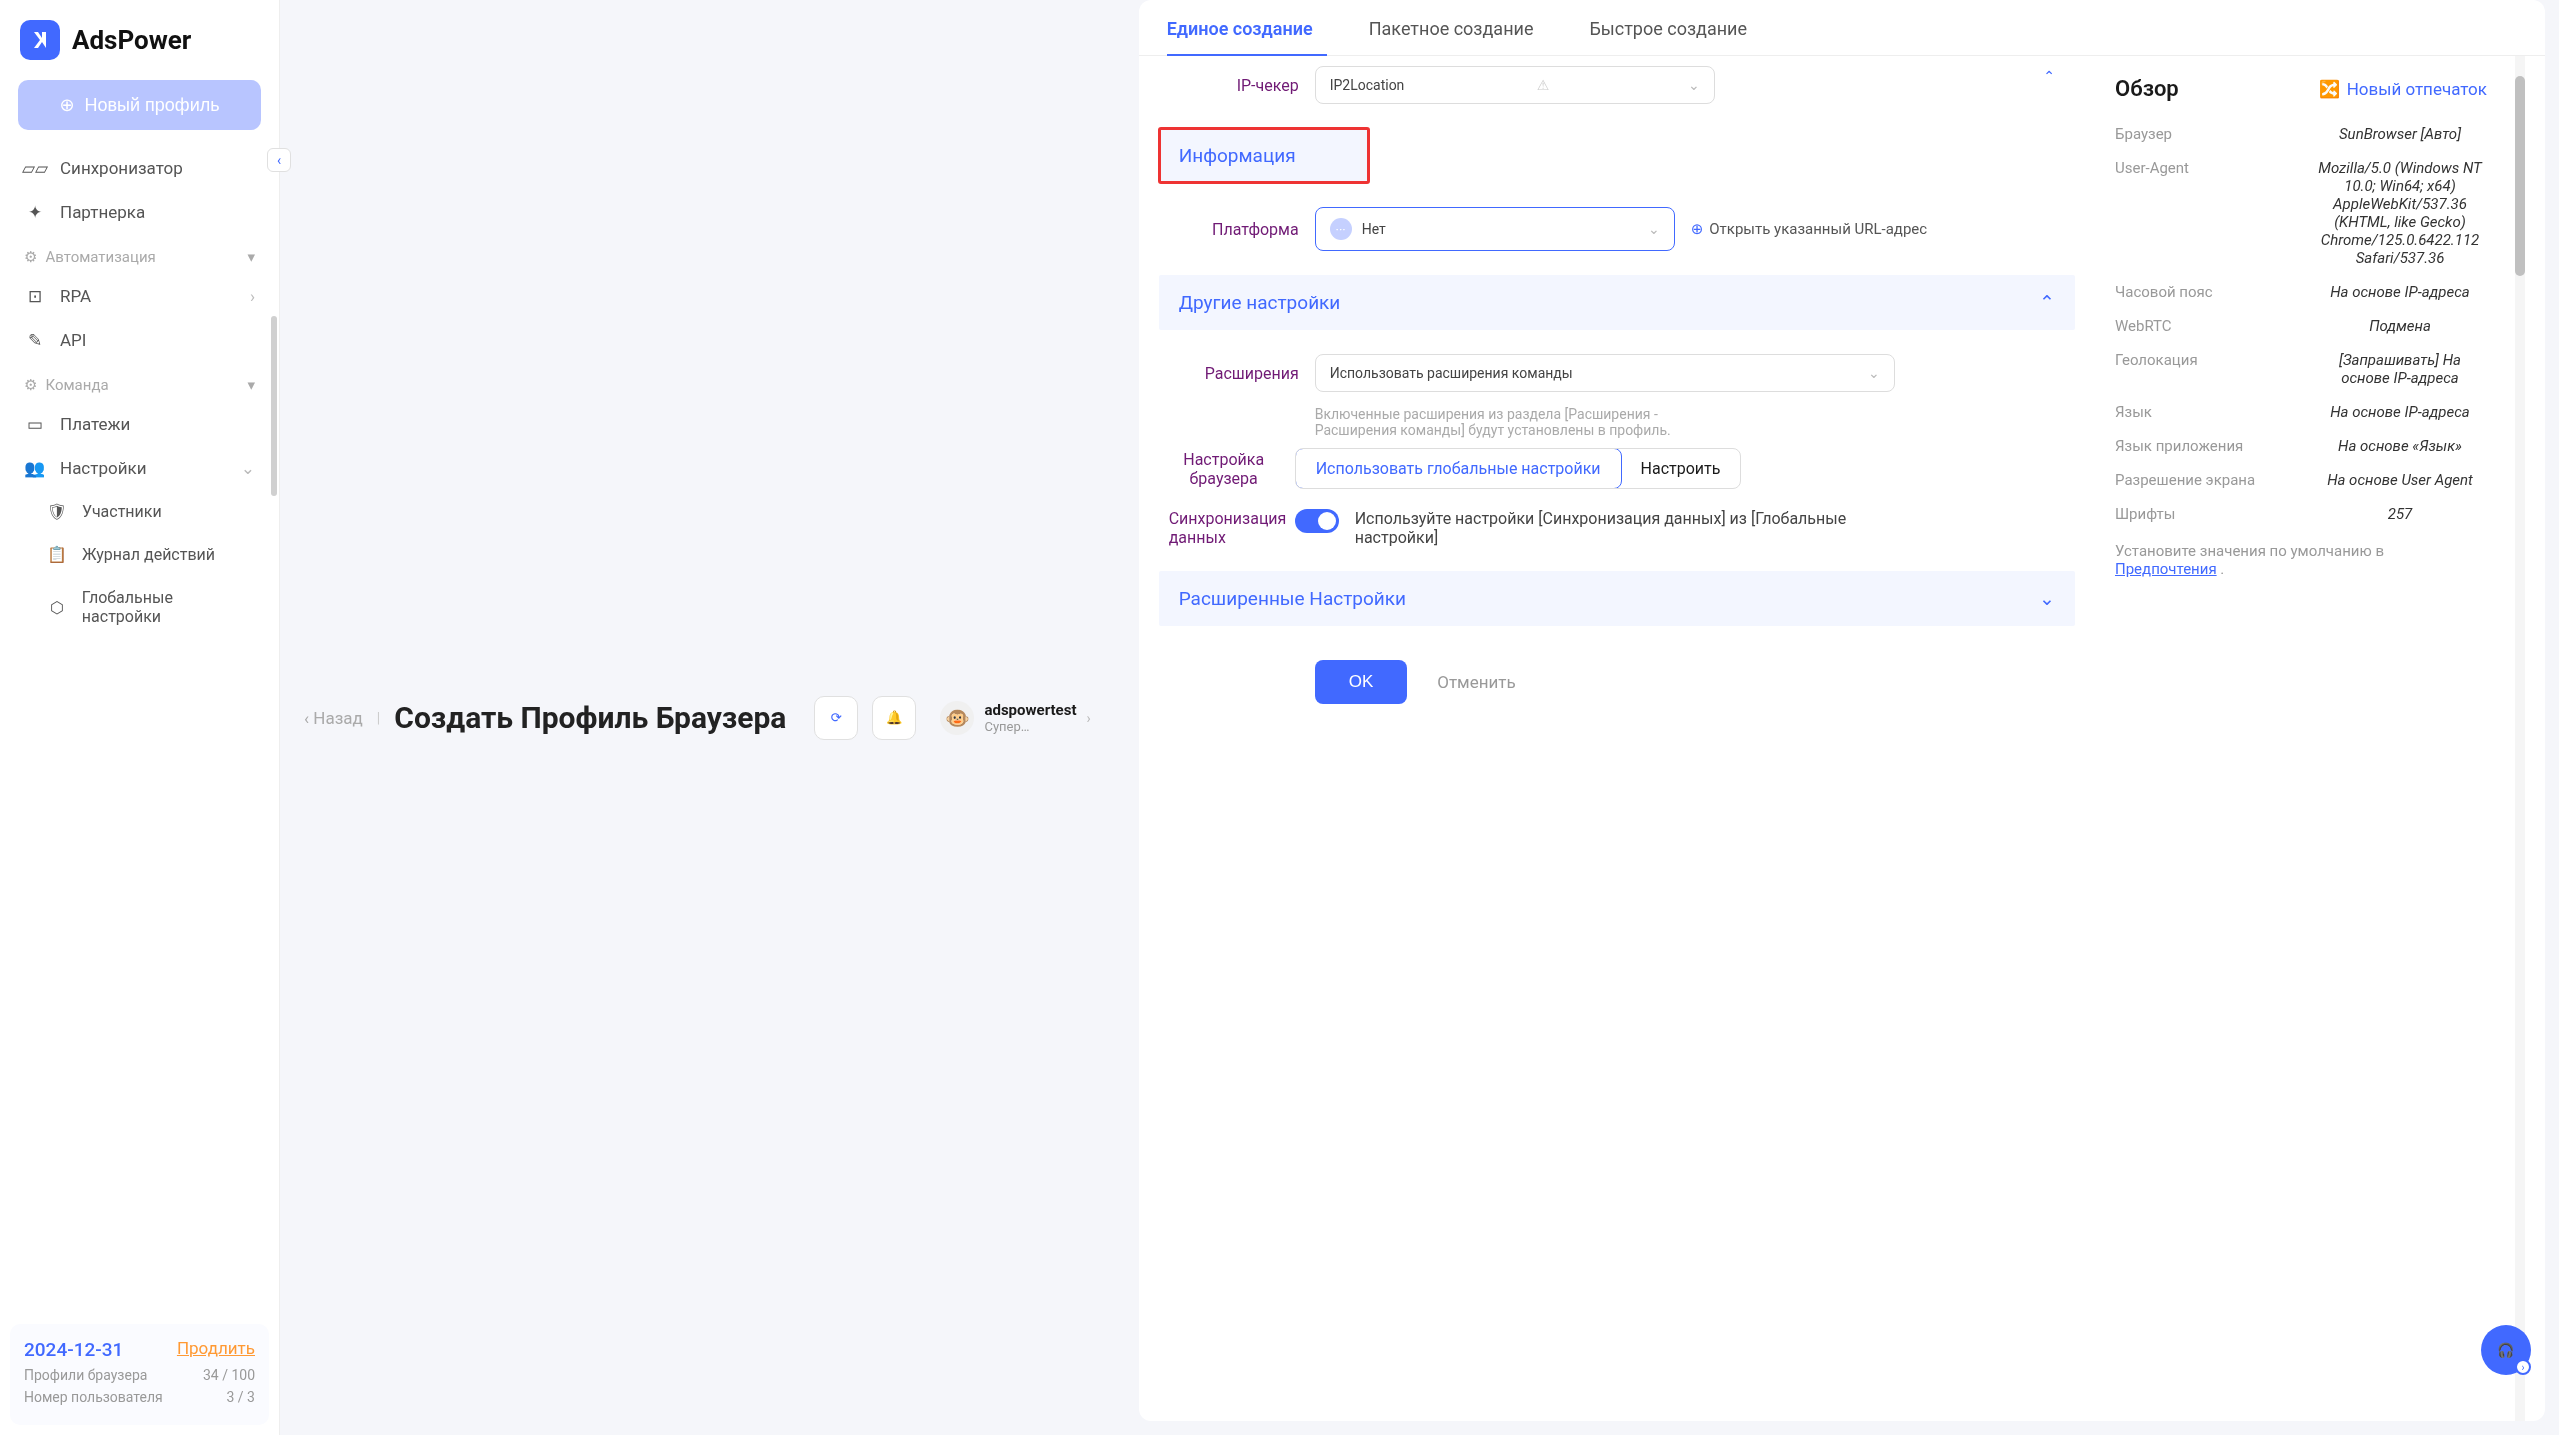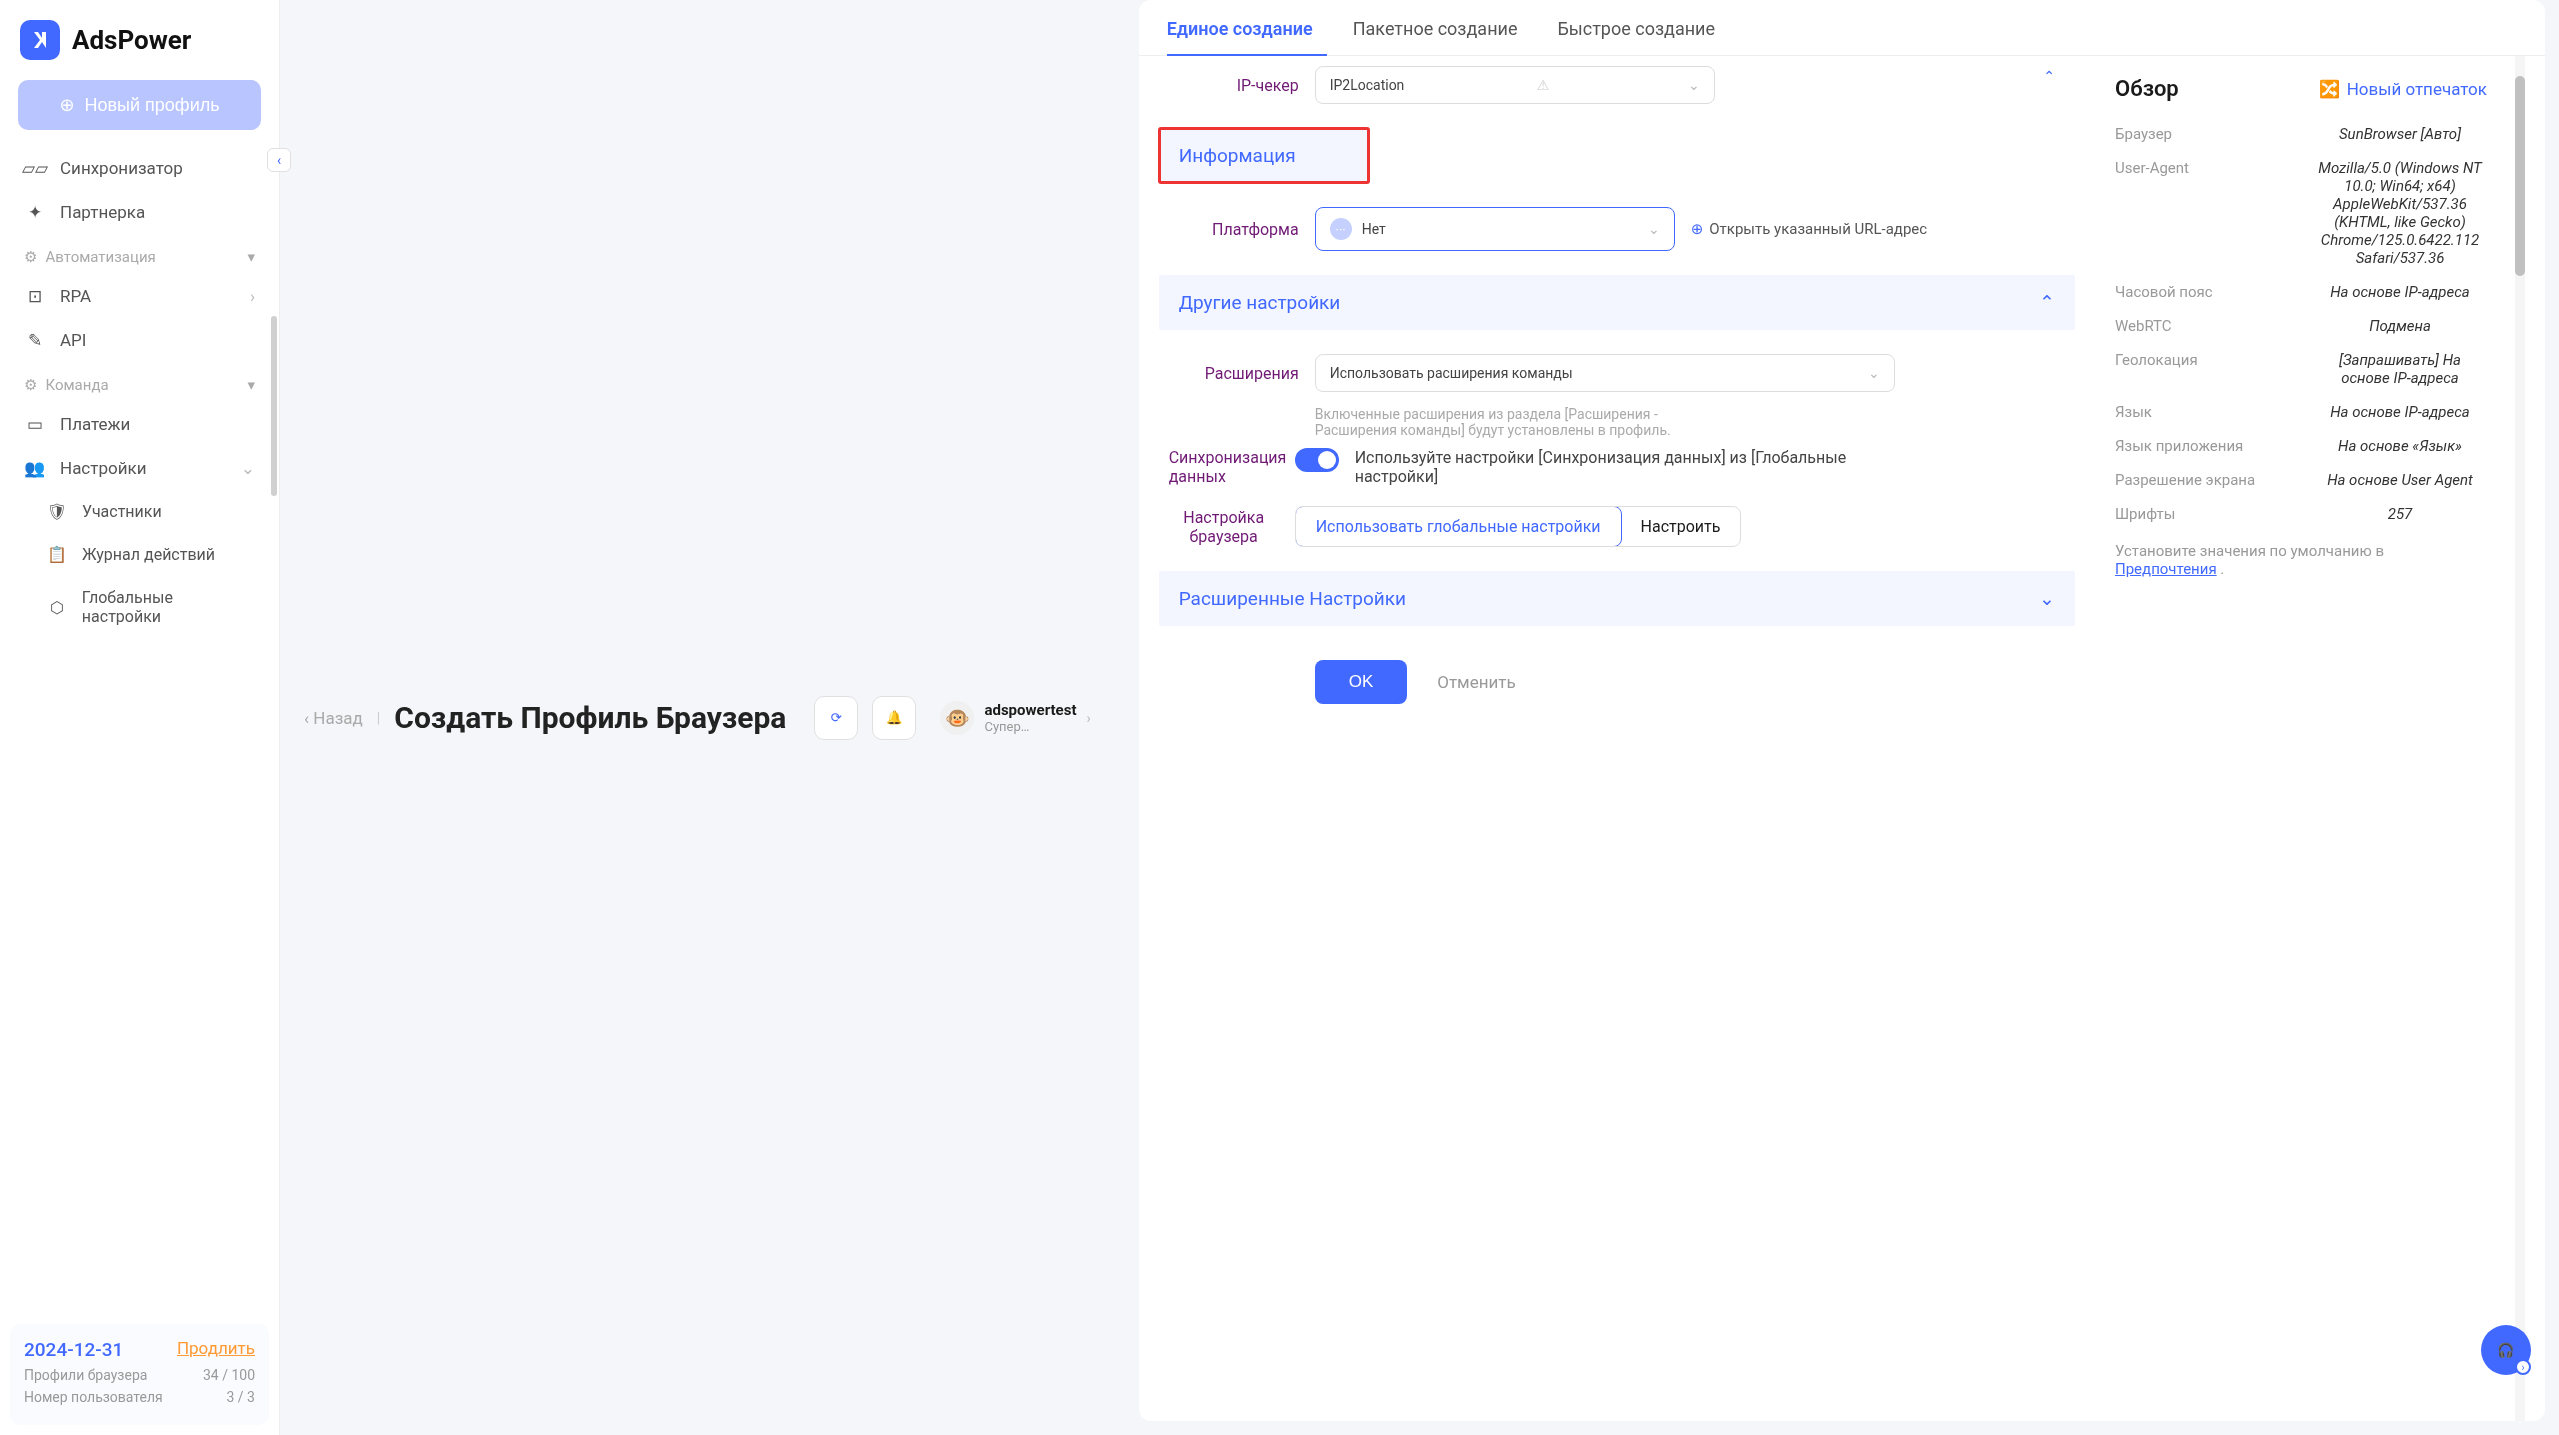--- a/index.html
+++ b/index.html
@@ -32,21 +32,21 @@
 .back { color: #aaa; font-size: 17px; cursor: pointer; }
 .page-title { font-size: 30px; font-weight: 700; color: #222; }
 .header-spacer { flex: 1; }
 .header-btn { width: 44px; height: 44px; border-radius: 10px; display: flex; align-items: center; justify-content: center; border: 1px solid #e0e0e0; background: #fff; cursor: pointer; }
 .user-pill { display: flex; align-items: center; gap: 10px; padding: 6px 10px; border-radius: 10px; cursor: pointer; }
 .avatar { width: 34px; height: 34px; border-radius: 50%; background: #f0f0f0; display: flex; align-items: center; justify-content: center; font-size: 20px; }
 .user-info .name { font-weight: 700; font-size: 15px; }
 .user-info .role { color: #999; font-size: 13px; }
 
 .content-wrap { flex: 1; margin: 0 14px 14px; background: #fff; border-radius: 12px; display: flex; flex-direction: column; overflow: hidden; }
-.tabs { display: flex; gap: 40px; padding: 18px 28px 0; border-bottom: 1px solid #eee; }
+.tabs { display: flex; gap: 56px; padding: 18px 28px 0; border-bottom: 1px solid #eee; }
 .tab { padding-bottom: 16px; font-size: 18px; color: #555; cursor: pointer; }
 .tab.active { color: #4169ff; font-weight: 600; }
 .tab-underline { position: relative; }
 .tab.active::after { content: ""; position: absolute; left: 28px; bottom: -1px; width: 160px; height: 2px; background: #4169ff; }
 
 .content-scroll { flex: 1; overflow-y: auto; display: flex; gap: 20px; padding: 0 20px 0 0; }
 .form-col { flex: 1; min-width: 0; }
 .summary-col { width: 380px; padding: 20px 8px 20px 0; }
 .scroll-ind { width: 10px; background: #f5f5f5; display: flex; flex-direction: column; }
 .scroll-thumb { width: 10px; height: 200px; background: #c0c0c0; border-radius: 5px; margin-top: 20px; }
@@ -252,32 +252,32 @@
 
           <div class="form-row">
             <div class="form-label">Расширения</div>
             <div class="select" style="max-width:580px">
               <span>Использовать расширения команды</span>
               <span class="chev-d">⌄</span>
             </div>
           </div>
           <div class="form-help">Включенные расширения из раздела [Расширения - Расширения команды] будут установлены в профиль.</div>
 
-          <div class="form-row" style="align-items:flex-start">
-            <div class="form-label" style="text-align:left; width:110px; padding-left:0">Синхронизация данных</div>
-            <div class="toggle"></div>
-            <div class="toggle-label">Используйте настройки [Синхронизация данных] из [Глобальные настройки]</div>
-          </div>
-
           <div class="form-row">
             <div class="form-label" style="width:110px; text-align:center">Настройка браузера</div>
             <div class="seg">
               <div class="seg-btn active">Использовать глобальные настройки</div>
               <div class="seg-btn">Настроить</div>
             </div>
+          </div>
+
+          <div class="form-row" style="align-items:flex-start">
+            <div class="form-label" style="text-align:left; width:110px; padding-left:0">Синхронизация данных</div>
+            <div class="toggle"></div>
+            <div class="toggle-label">Используйте настройки [Синхронизация данных] из [Глобальные настройки]</div>
           </div>
 
           <div class="section-head">
             <span>Расширенные Настройки</span>
             <span class="chev">⌄</span>
           </div>
 
           <div class="footer-bar">
             <button class="ok-btn">OK</button>
             <span class="cancel">Отменить</span>

